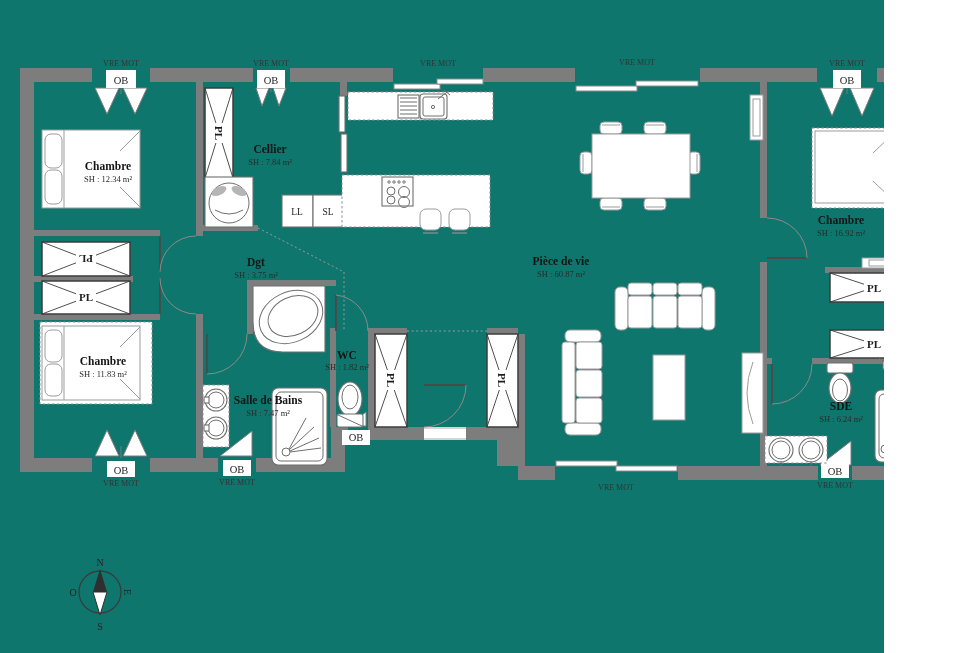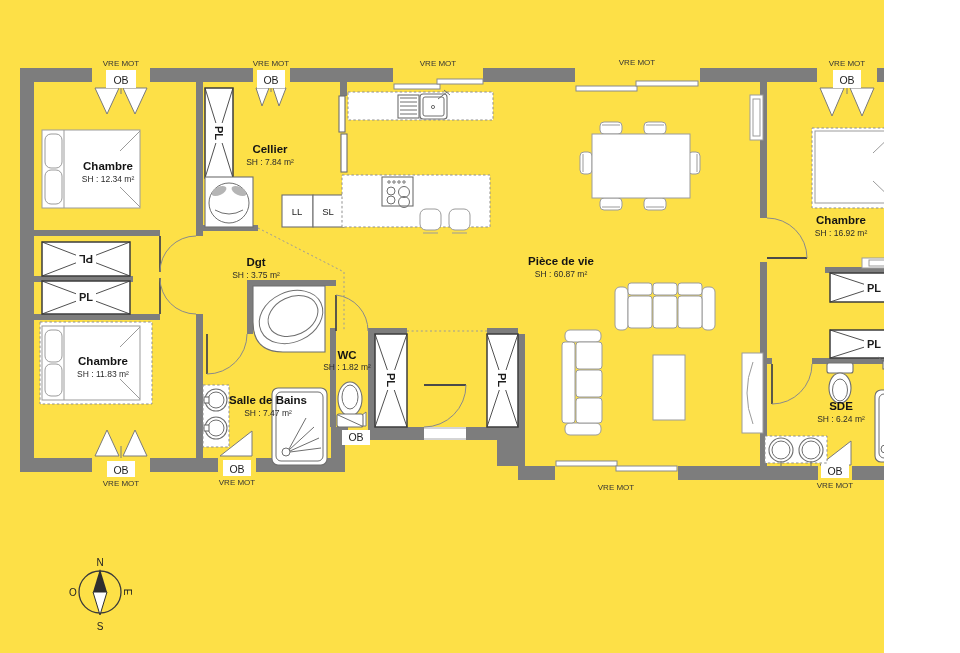--- a/index.html
+++ b/index.html
@@ -1,17 +1,17 @@
 <!DOCTYPE html>
 <html><head>
 <meta charset="utf-8">
 <style>
   html,body{margin:0;padding:0;background:#fff;}
-  #stage{position:relative;width:884px;height:653px;background:#fde047;overflow:hidden;
-         font-family:Liberation Sans, sans-serif;}
+  #stage{position:relative;width:884px;height:653px;background:#0f766e;overflow:hidden;
+         font-family:Liberation Serif, serif;}
   svg{display:block;}
   .w{fill:#7d7d7d;}
   .furn{stroke:#9b9b9b;fill:#fff;stroke-width:1;}
   .furnln{stroke:#9b9b9b;fill:none;stroke-width:1;}
   .fix{stroke:#6f6f6f;fill:#fff;stroke-width:1.1;}
   .fixln{stroke:#6f6f6f;fill:none;stroke-width:1;}
   .dash{stroke:#8f8f8f;fill:#fff;stroke-width:1;stroke-dasharray:2.5 2.2;}
   .dashln{stroke:#9a9a9a;fill:none;stroke-width:1;stroke-dasharray:2 2.6;}
   .door{stroke:#4a4a4a;stroke-width:1.8;fill:none;}
   .arc{stroke:#8a8a8a;stroke-width:1;fill:none;}

